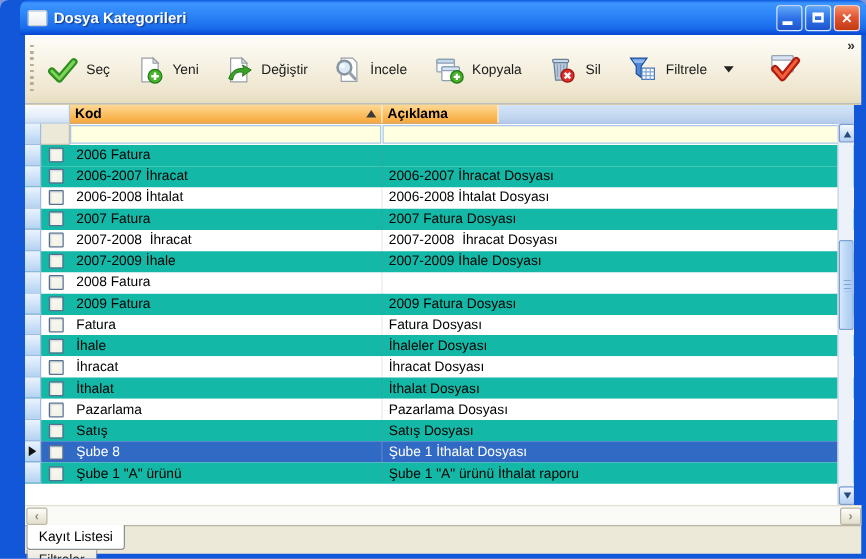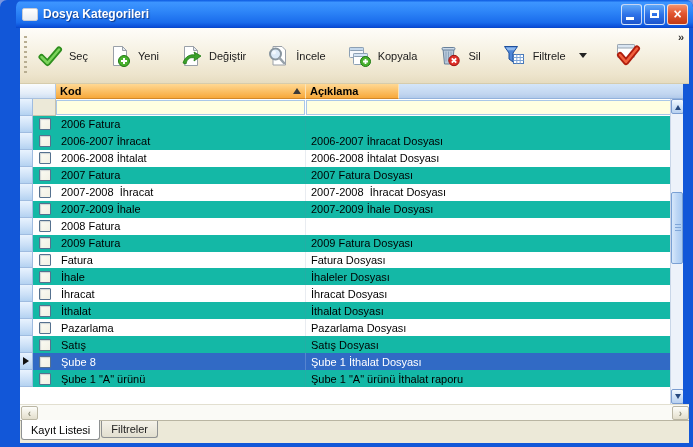--- a/index.html
+++ b/index.html
@@ -141,21 +141,21 @@
     background:linear-gradient(180deg,#FDFDFA 0%,#EEEBDE 60%,#E2DECC 100%);
     display:flex; align-items:center; justify-content:center; color:#8E8E7C; font-weight:bold; font-size:10px;
   }
   .hsb-btn.left { left:1px; }
   .hsb-btn.right { right:0; }
   .sb-corner { flex:1 1 auto; background:#ECE9D8; }
 
   
   .tabbar {
     height:23px; margin:0 4px; background:#ECE9D8; border-top:1px solid #B9B5A2;
-    display:flex; align-items:flex-start; padding-left:1px;
+    display:flex; align-items:flex-start; padding-left:1px;flex-direction:column;
   }
   .tab {
     padding:2px 9px 3px 9px; border:1px solid #8E9192; border-top:none;
     border-radius:0 0 3px 3px; margin-right:1px; cursor:default;
   }
   .tab.active { background:#FFFFFF; height:20px; position:relative; z-index:2; margin-top:-1px; padding-top:4px; }
   .tab.inactive { background:linear-gradient(180deg,#F4F2EA 0%,#E2DFCF 100%); height:17px; color:#222; }
 </style>
 </head>
 <body>

